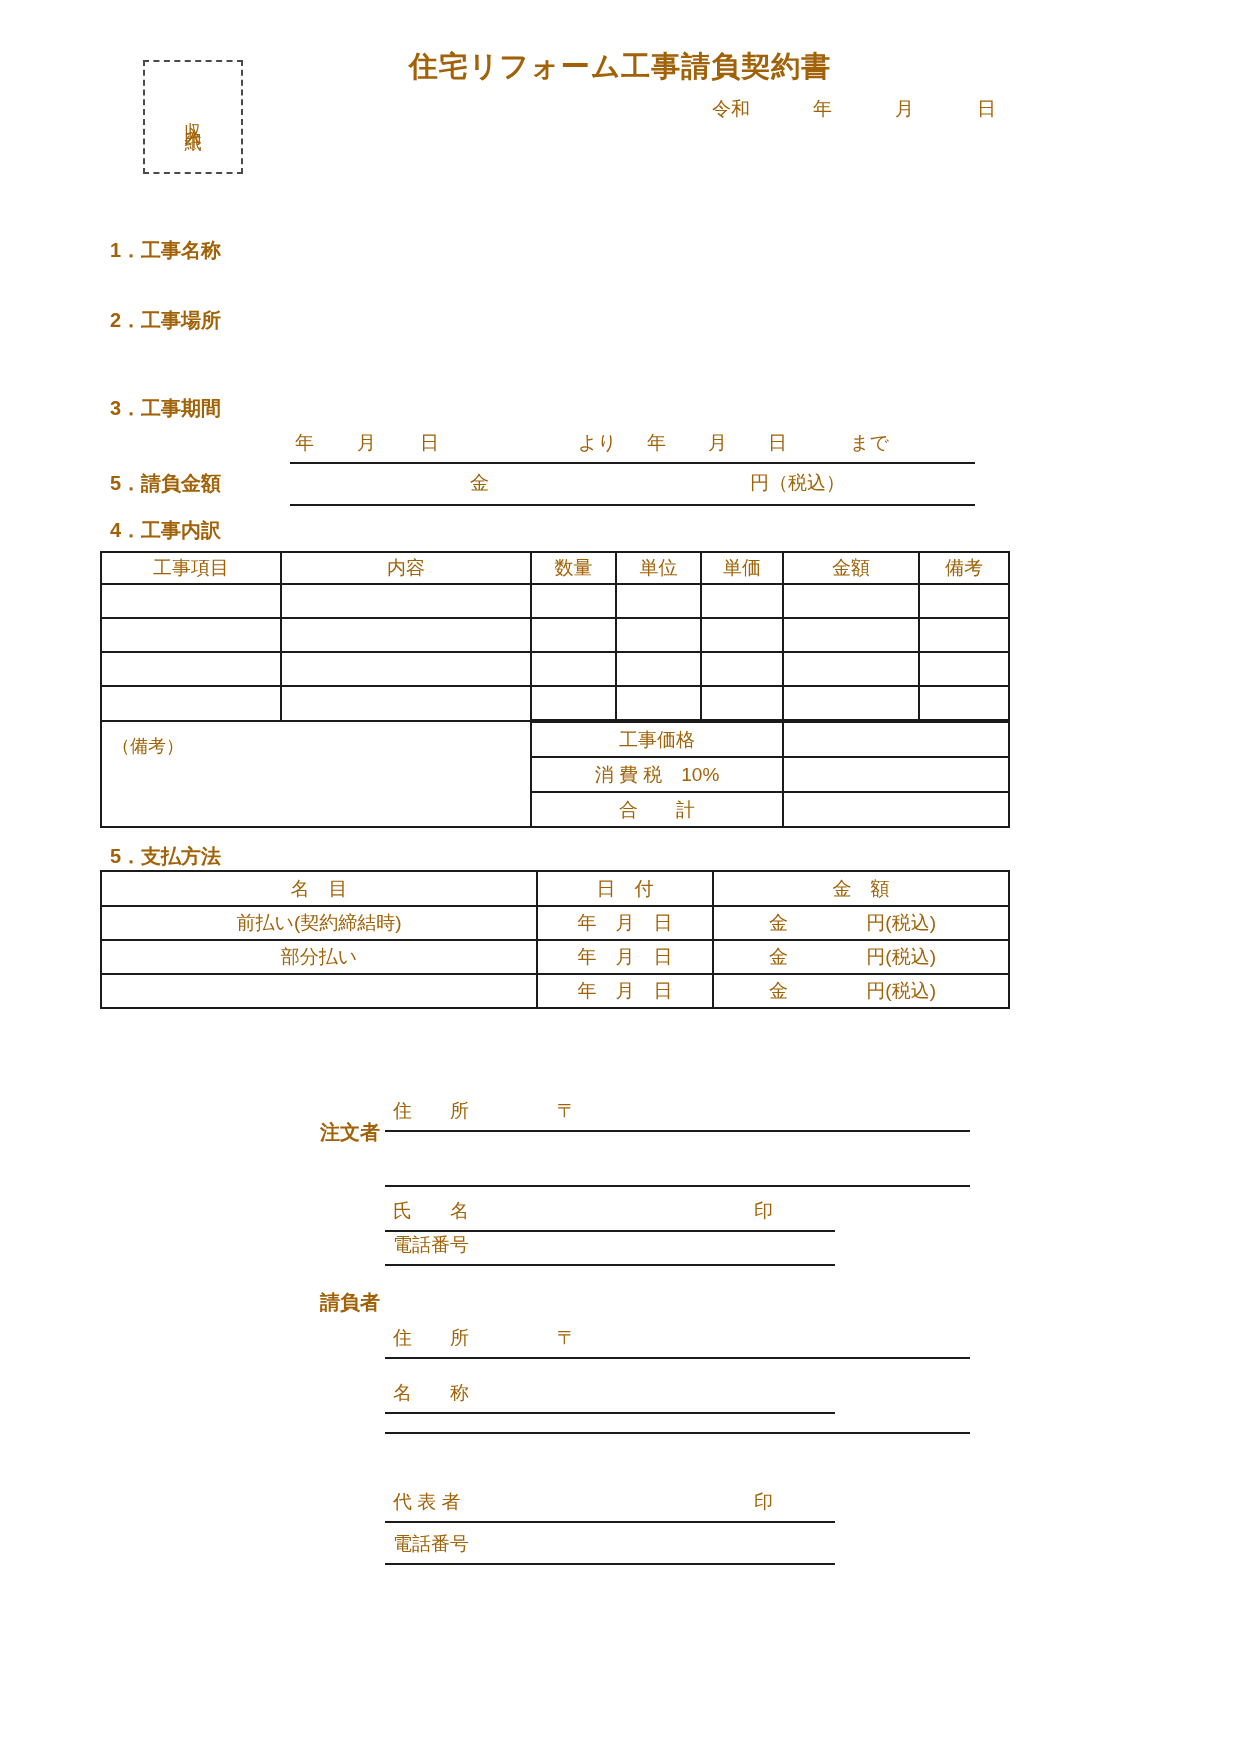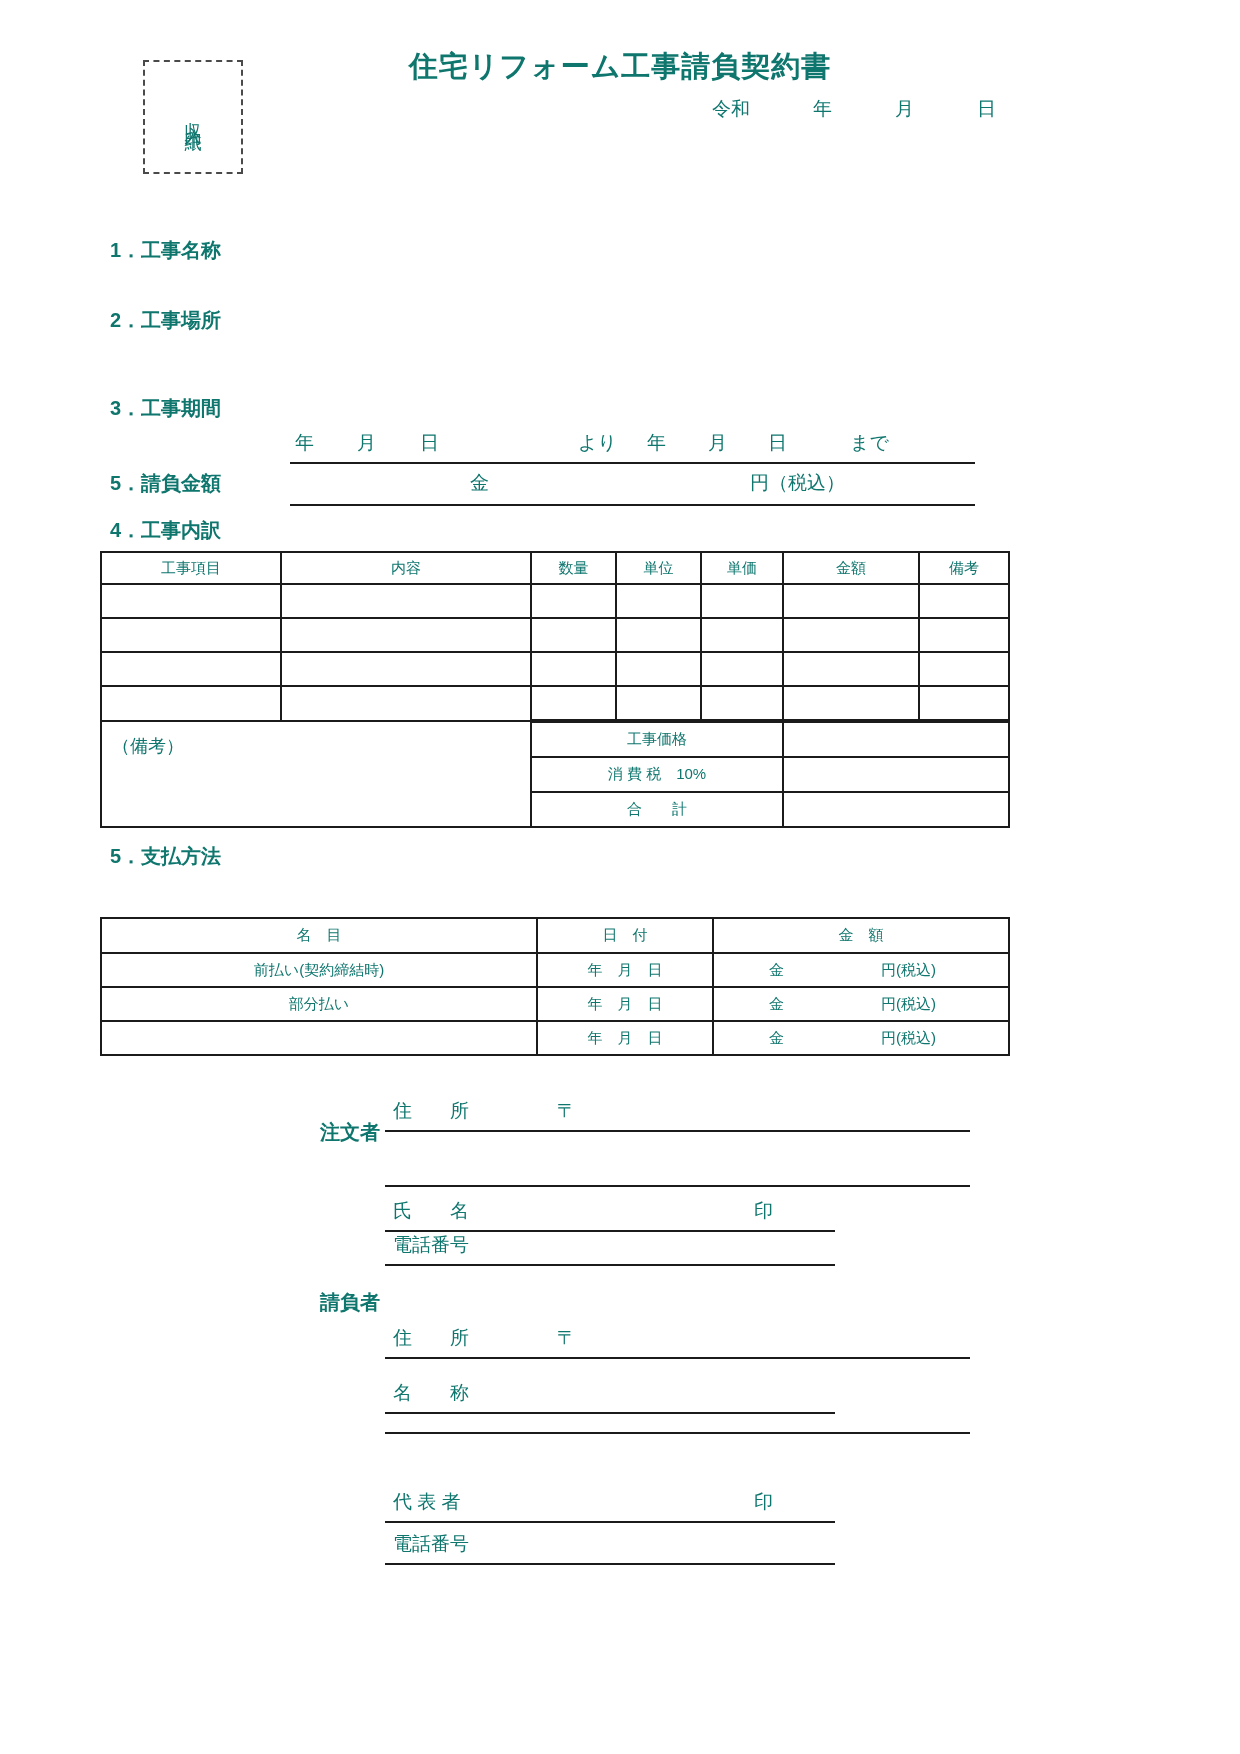--- a/index.html
+++ b/index.html
@@ -1,18 +1,18 @@
 <!DOCTYPE html>
 <html lang="ja"><head>
 <meta charset="utf-8">
 <style>
   html,body { margin:0; padding:0; background:#e8e8e8; }
   .page {
     position:relative; width:1240px; height:1754px; margin:0 auto;
-    background:#ffffff; color:#0f766e;
+    background:#ffffff; color:#a16207;
     font-family:"Liberation Sans","DejaVu Sans",sans-serif;
     overflow:hidden;
   }
   
   .stamp-box {
     position:absolute; left:143px; top:60px; width:96px; height:110px;
     border:2px dashed #4a4a4a;
     display:flex; align-items:center; justify-content:center;
     writing-mode:vertical-rl; font-size:17px; letter-spacing:4px;
   }
@@ -34,29 +34,29 @@
   .period-row { top:428px; height:34px; }
   .period-row span { position:absolute; bottom:6px; }
   .p-y1 { left:5px; }  .p-m1 { left:67px; } .p-d1 { left:130px; }
   .p-from { left:288px;text-align:right; } .p-y2 { left:357px; } .p-m2 { left:418px; }
   .p-d2 { left:478px; } .p-until { left:560px; }
   .amount-row { top:466px; height:38px; }
   .amount-row .kin { position:absolute; left:180px; bottom:8px; }
   .amount-row .yen { position:absolute; left:460px; bottom:8px; }
 
   table { border-collapse:collapse; position:absolute; left:100px; table-layout:fixed; }
-  th, td { border:2px solid #1b1b1b; padding:0; font-size:15px; font-weight:normal; text-align:center; vertical-align:middle; }
+  th, td { border:2px solid #1b1b1b; padding:0; font-size:19px; font-weight:normal; text-align:center; vertical-align:middle; }
   .breakdown { top:551px; width:908px; }
   .breakdown th { height:30px; }
   .breakdown td.empty { height:32px; }
   .breakdown td.remarks { text-align:left; vertical-align:top; padding:12px 10px; font-size:18px; }
   .breakdown td.heavy { border-top:4px solid #1b1b1b; }
   .breakdown td.sum-label { height:33px; }
 
-  .payment { top:870px; width:908px;margin-top:47px; }
+  .payment { top:870px; width:908px; }
   .payment th { height:33px; }
   .payment td { height:32px; }
   .money-inner { display:flex; justify-content:space-between; padding:0 72px 0 55px; }
 
   .sig-heading { position:absolute; left:320px; font-size:20px; font-weight:bold; }
   .sig-row { position:absolute; left:385px; border-bottom:2px solid #1b1b1b; font-size:19px; }
   .sig-row .lbl { position:absolute; left:8px; bottom:6px; }
   .sig-row .postal { position:absolute; left:172px; bottom:6px; }
   .sig-row .seal { position:absolute; right:62px; bottom:6px; }
   .blank-line { position:absolute; left:385px; width:585px; border-top:2px solid #1b1b1b; }

